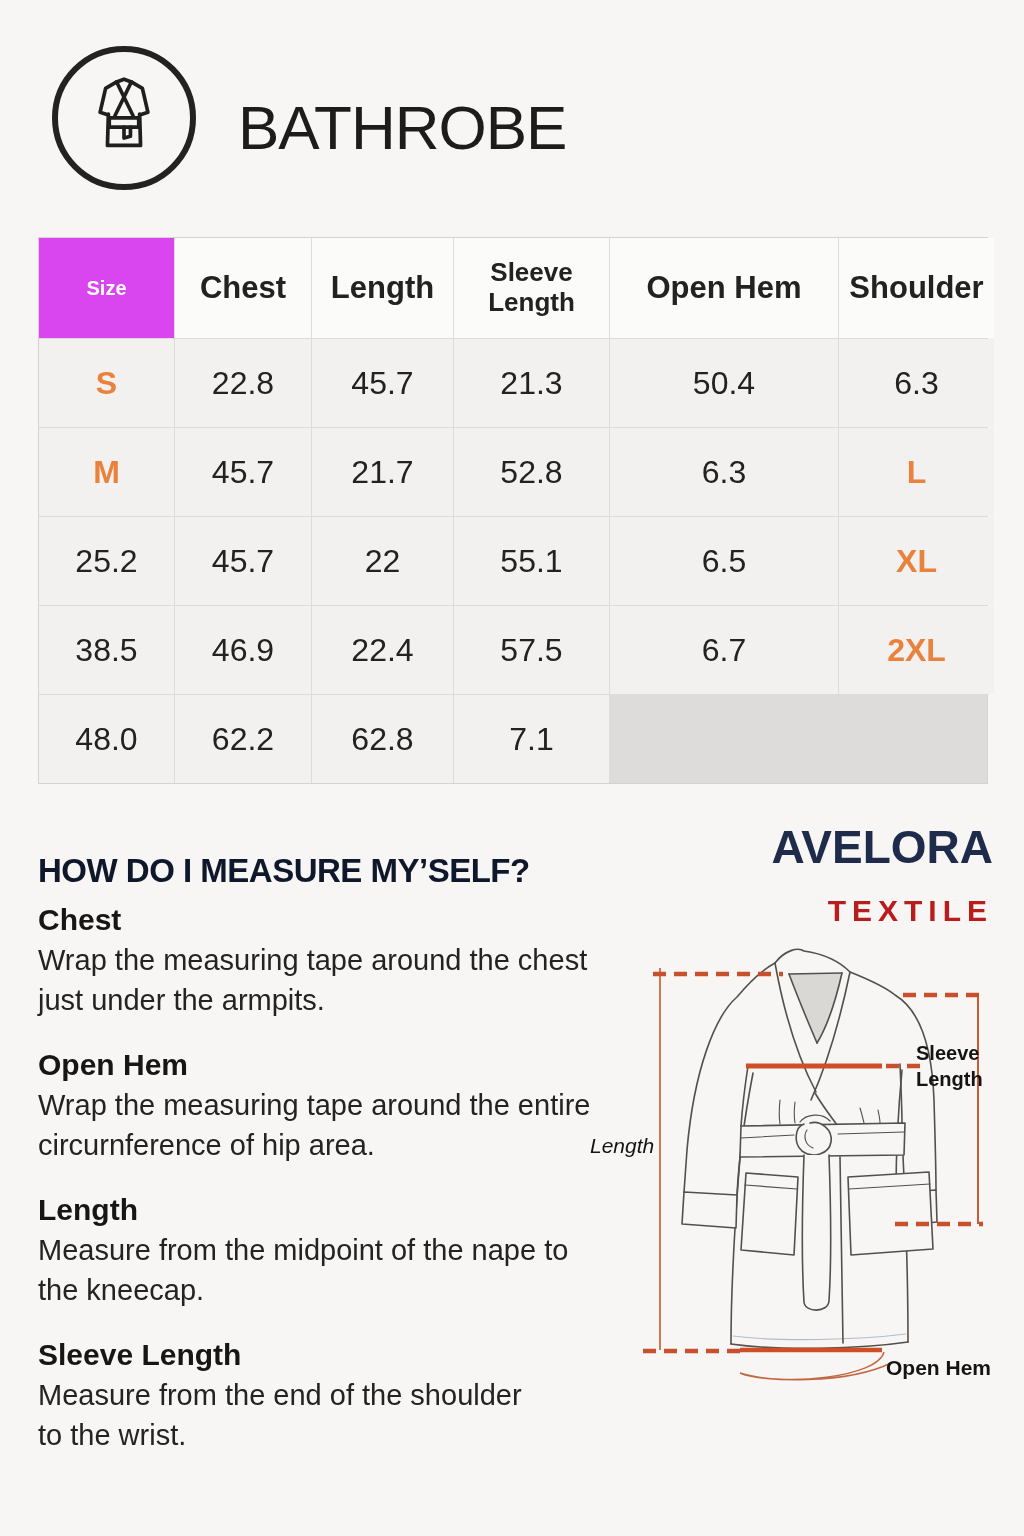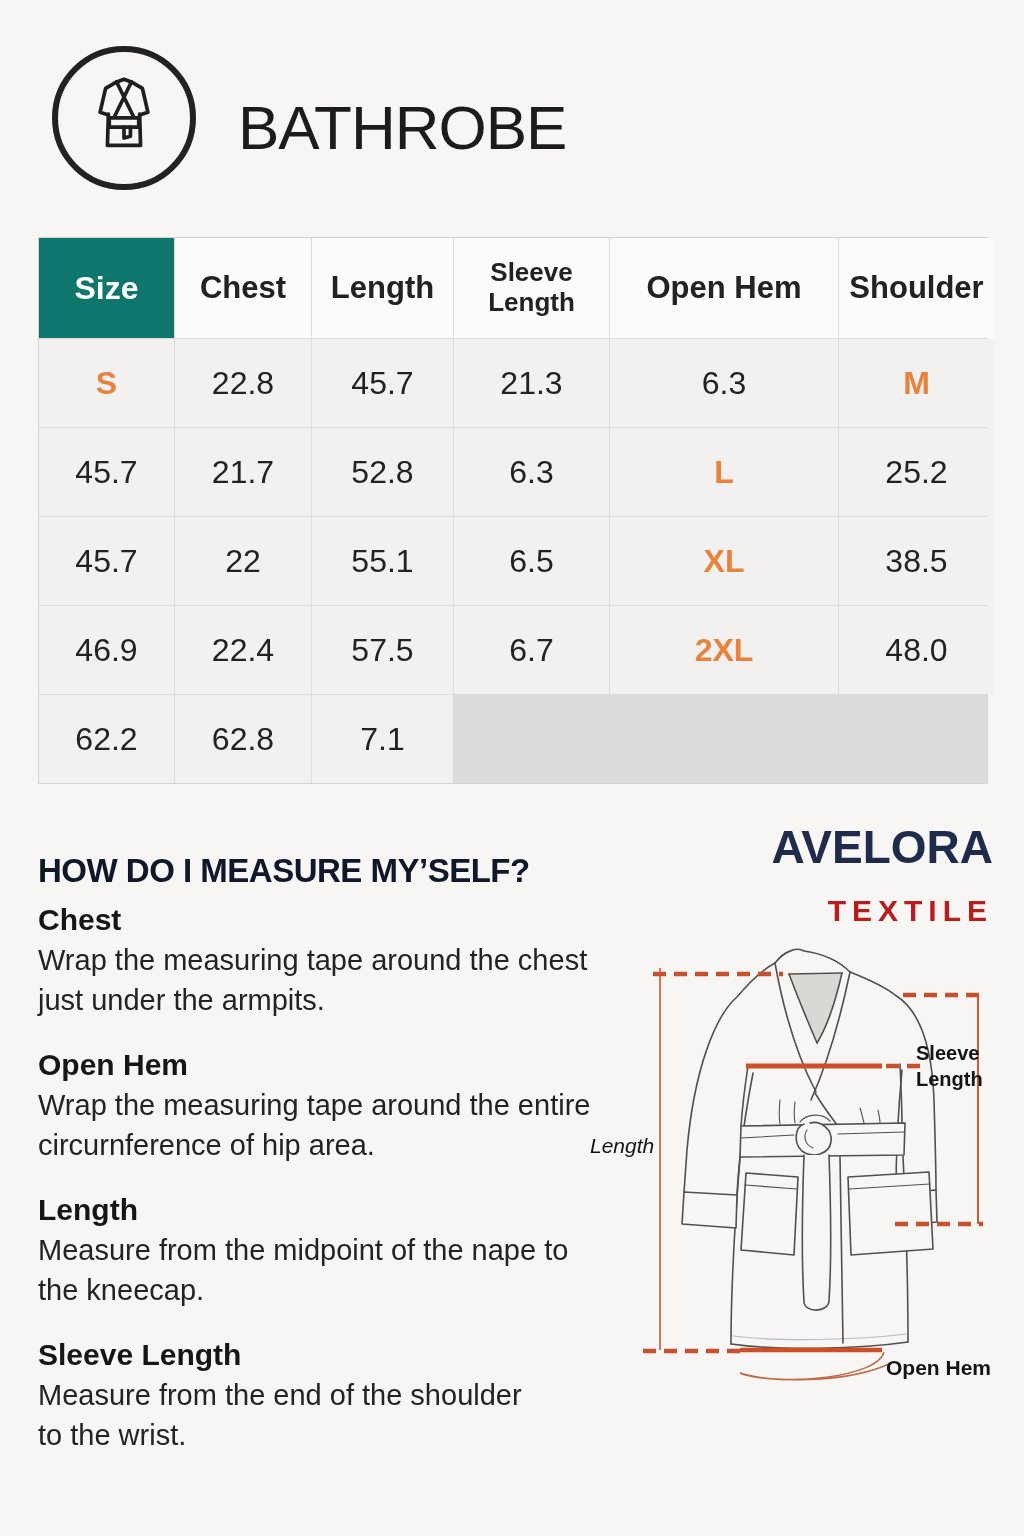--- a/index.html
+++ b/index.html
@@ -37,21 +37,21 @@
     gap:1px;
     border:1px solid #d4d3d1;
   }
   .size-table .cell {
     display:flex; align-items:center; justify-content:center;
     text-align:center;
     background:#f2f1ef;
   }
   .size-table .th { background:#fbfbf9; font-weight:bold; font-size:31px; color:#222; }
   .size-table .th.small { font-size:26px; line-height:1.15; }
-  .size-table .th.corner { background:#0f766e; color:#fff; font-size:32px; }
+  .size-table .th.corner { background:#d946ef; color:#fff; font-size:20px; }
   .size-table .size-cell { color:#E8823C; font-weight:bold; font-size:32px; }
   .size-table .value-cell { font-size:32px; color:#222; }
 
   
   .guide-heading {
     position:absolute; left:38px; top:852px;
     font-size:33px; font-weight:bold; color:#0f172a;
     letter-spacing:-0.5px;
   }
   .guide-list { position:absolute; left:38px; top:900px; width:610px; }
@@ -94,20 +94,21 @@
     <div class="cell th corner">Size</div>
     <div class="cell th">Chest</div>
     <div class="cell th">Length</div>
     <div class="cell th small">Sleeve Length</div>
     <div class="cell th">Open Hem</div>
     <div class="cell th">Shoulder</div>
     <div class="cell size-cell">S</div>
     <div class="cell value-cell">22.8</div>
     <div class="cell value-cell">45.7</div>
     <div class="cell value-cell">21.3</div>
+    <div class="cell value-cell">50.4</div>
     <div class="cell value-cell">6.3</div>
     <div class="cell size-cell">M</div>
     <div class="cell value-cell">45.7</div>
     <div class="cell value-cell">21.7</div>
     <div class="cell value-cell">52.8</div>
     <div class="cell value-cell">6.3</div>
     <div class="cell size-cell">L</div>
     <div class="cell value-cell">25.2</div>
     <div class="cell value-cell">45.7</div>
     <div class="cell value-cell">22</div>

